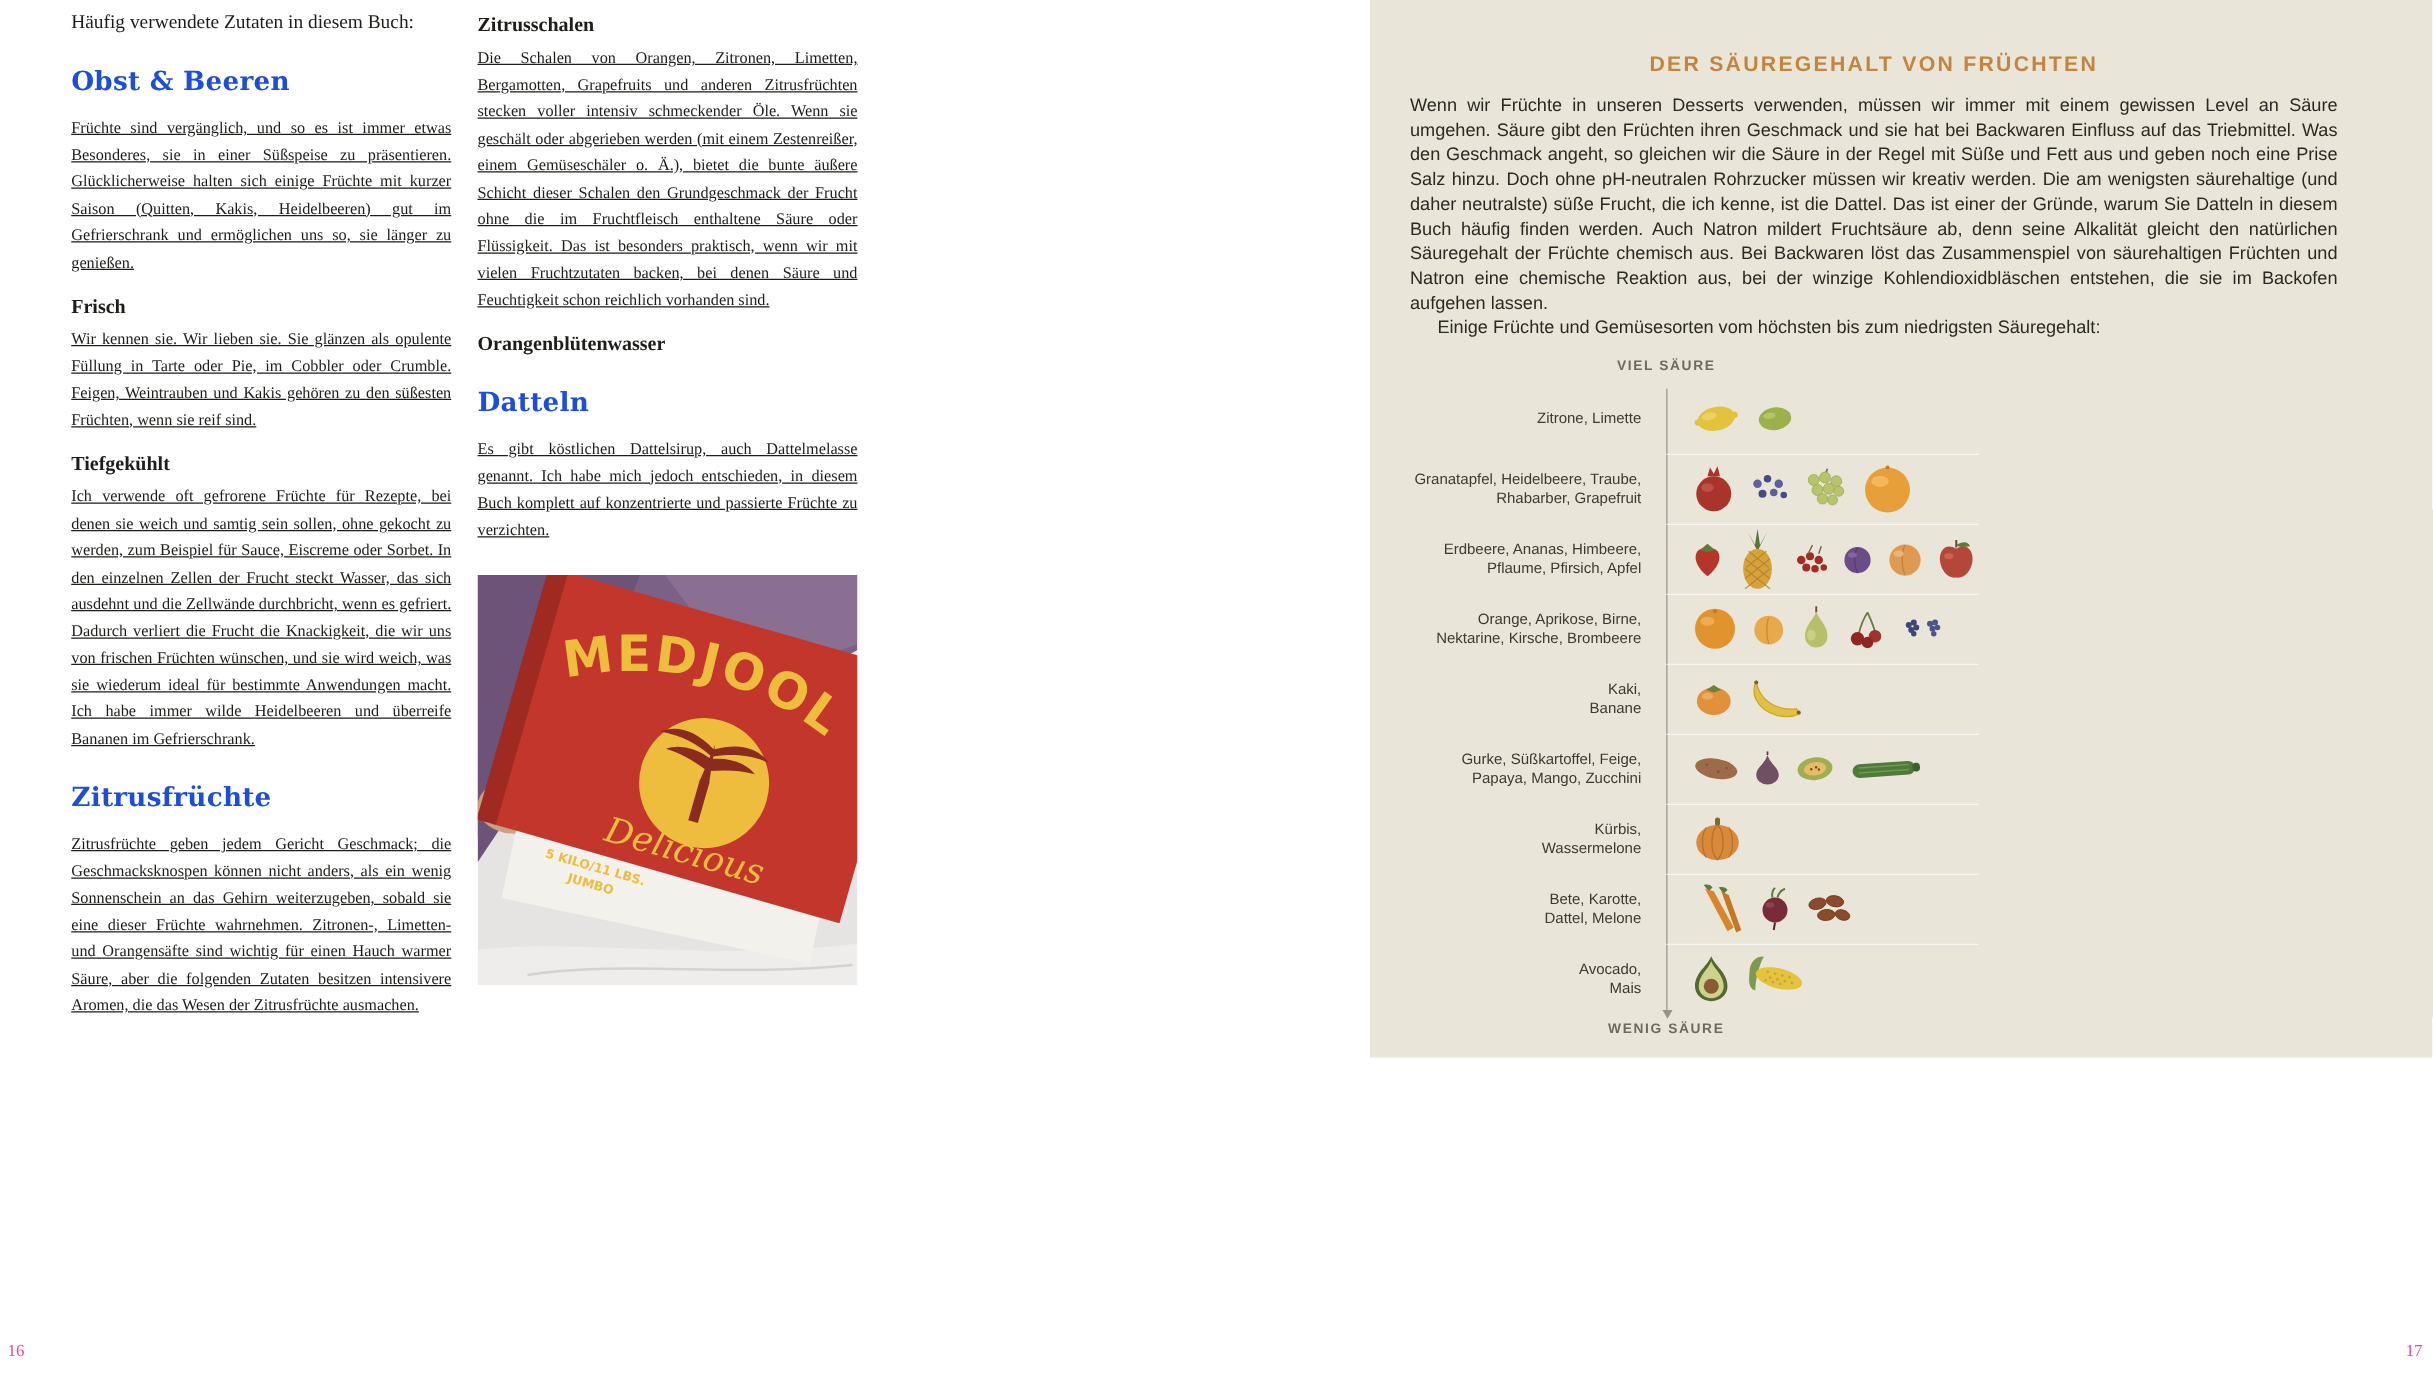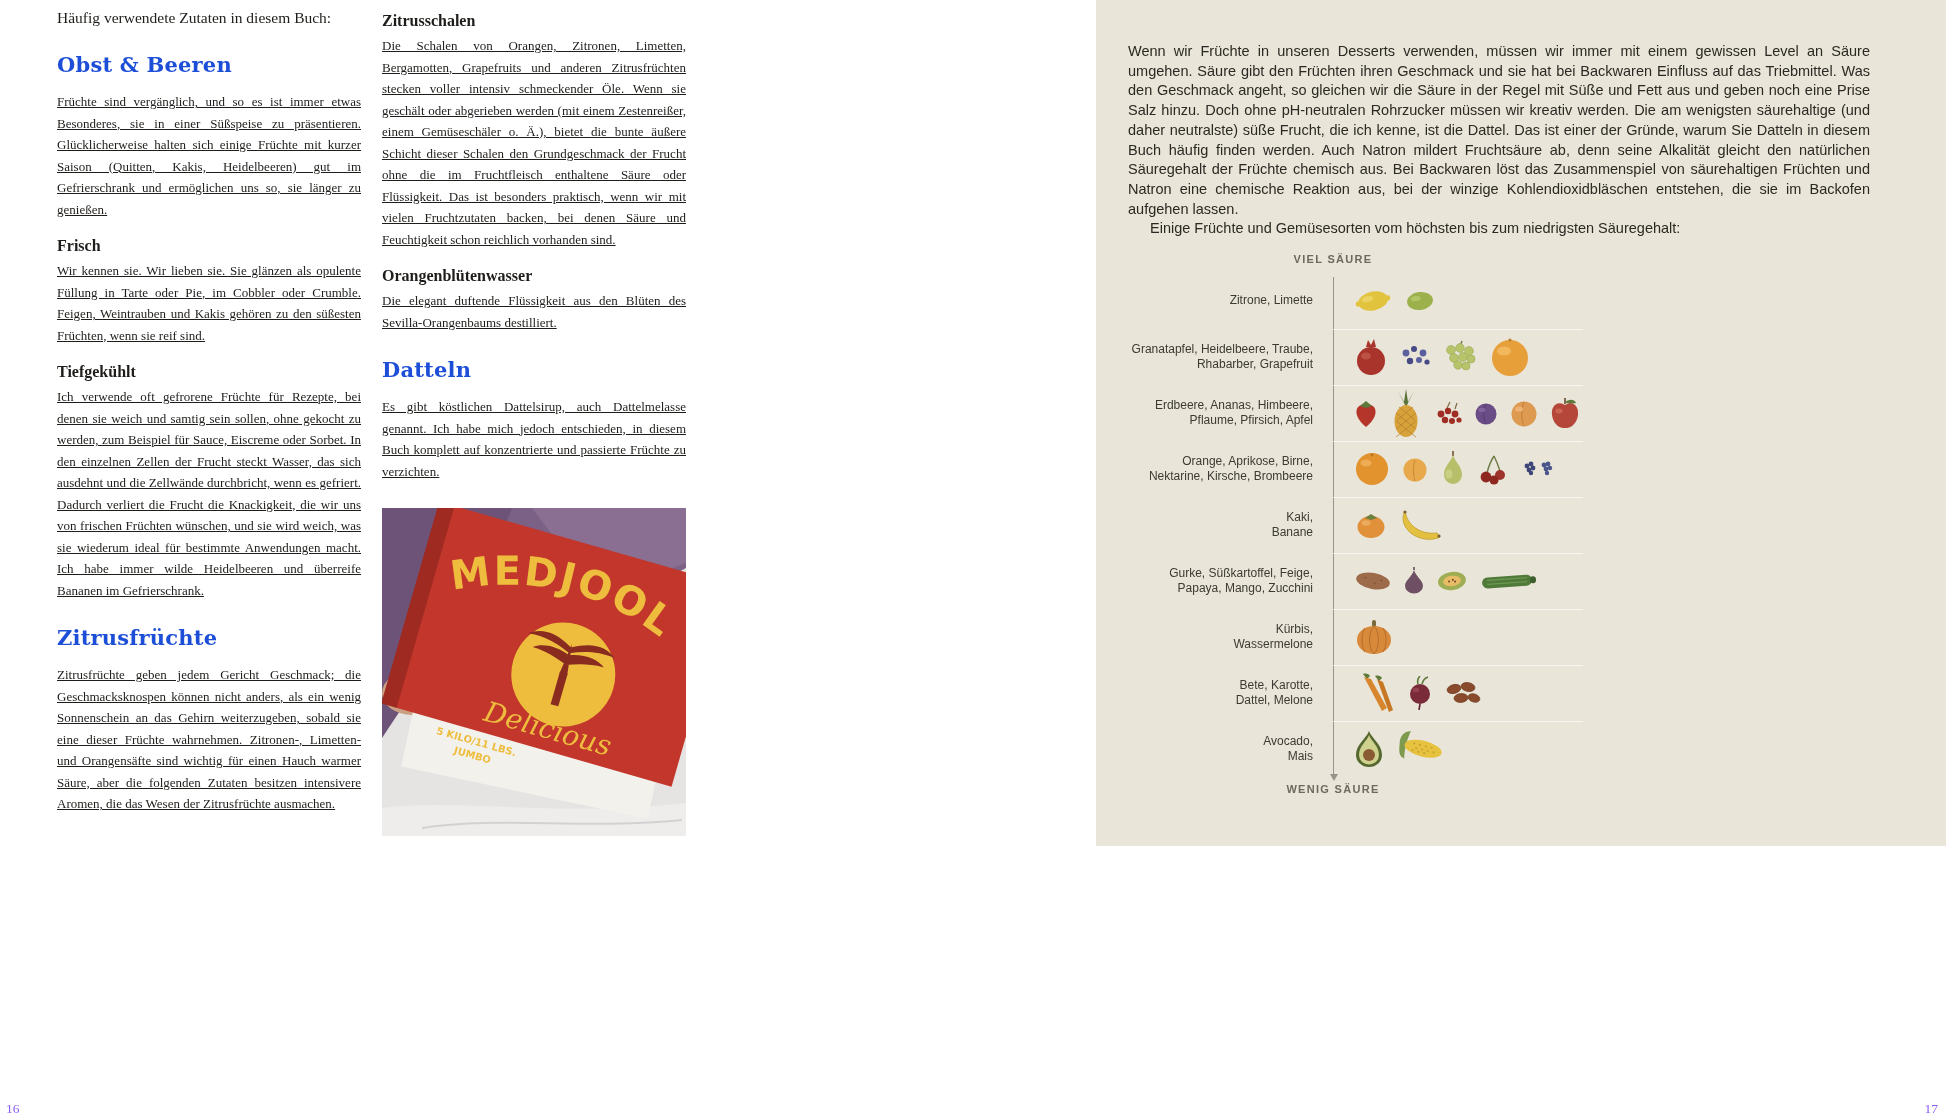--- a/index.html
+++ b/index.html
@@ -16,21 +16,21 @@
   h2.display { font-family:"DejaVu Serif", serif; font-weight:700; font-size:21px;
                color:#1d4ed8; letter-spacing:.2px; margin:24px 0 14px; }
   h3.sub { font-weight:700; font-size:16px; margin:17px 0 5px; }
   p.body { font-size:13px; line-height:21.5px; text-align:justify; hyphens:auto; margin:0 0 2px;text-decoration:underline; }
 
   
   .photo { margin-top:26px; width:304px; height:328px; overflow:hidden; position:relative; }
   .photo svg { display:block; }
 
   
-  .pagenum { position:absolute; bottom:0; font-size:13.5px; color:#8b5cf6; }
+  .pagenum { position:absolute; bottom:28px; font-size:13.5px; color:#ec4899; }
   .pagenum.pn-left { left:6px; }
   .pagenum.pn-right { right:8px; }
 
   
   .panel { position:absolute; left:1096px; top:0; width:850px; height:846px;
            background:#e9e5d8; padding:42px 76px 0 32px; }
   .panel-title { font-family:"Liberation Sans", sans-serif; font-weight:700; font-size:17px;
                  letter-spacing:1.8px; color:#c28540; text-align:center; margin-bottom:14px; }
   .panel-body { font-family:"Liberation Sans", sans-serif; font-size:14.5px; line-height:19.7px;
                 text-align:justify; color:#2b2923; hyphens:auto; }
@@ -78,21 +78,20 @@
 
       <h2 class="display">Zitrusfrüchte</h2>
       <p class="body">Zitrusfrüchte geben jedem Gericht Geschmack; die Geschmacksknospen können nicht anders, als ein wenig Sonnenschein an das Gehirn weiterzugeben, sobald sie eine dieser Früchte wahrnehmen. Zitronen-, Limetten- und Orangensäfte sind wichtig für einen Hauch warmer Säure, aber die folgenden Zutaten besitzen intensivere Aromen, die das Wesen der Zitrusfrüchte ausmachen.</p>
     </div>
 
     <div class="col col2">
       <h3 class="sub" style="margin-top:4px">Zitrusschalen</h3>
       <p class="body">Die Schalen von Orangen, Zitronen, Limetten, Bergamotten, Grapefruits und anderen Zitrusfrüchten stecken voller intensiv schmeckender Öle. Wenn sie geschält oder abgerieben werden (mit einem Zestenreißer, einem Gemüseschäler o. Ä.), bietet die bunte äußere Schicht dieser Schalen den Grundgeschmack der Frucht ohne die im Fruchtfleisch enthaltene Säure oder Flüssigkeit. Das ist besonders praktisch, wenn wir mit vielen Fruchtzutaten backen, bei denen Säure und Feuchtigkeit schon reichlich vorhanden sind.</p>
 
       <h3 class="sub">Orangenblütenwasser</h3>
-      <p class="body">Die elegant duftende Flüssigkeit aus den Blüten des Sevilla-Orangenbaums destilliert.</p>
 
       <h2 class="display">Datteln</h2>
       <p class="body">Es gibt köstlichen Dattelsirup, auch Dattelmelasse genannt. Ich habe mich jedoch entschieden, in diesem Buch komplett auf konzentrierte und passierte Früchte zu verzichten.</p>
 
       <div class="photo">
         <svg width="304" height="328" viewBox="0 0 304 328">
           <rect width="304" height="328" fill="#e6e4e3"></rect>
 
           <path d="M0 300 C80 290 180 310 304 295 L304 328 L0 328 Z" fill="#efedec"></path>
           <path d="M40 320 C120 308 200 322 300 312" stroke="#d4d2d1" stroke-width="2" fill="none"></path>
@@ -126,20 +125,21 @@
           </g>
         </svg>
       </div>
     </div>
 
     <div class="pagenum pn-left">16</div>
   </div>
 
   <div>
     <div class="panel">
+      <div class="panel-title">DER SÄUREGEHALT VON FRÜCHTEN</div>
       <div class="panel-body">Wenn wir Früchte in unseren Desserts verwenden, müssen wir immer mit einem gewissen Level an Säure umgehen. Säure gibt den Früchten ihren Geschmack und sie hat bei Backwaren Einfluss auf das Triebmittel. Was den Geschmack angeht, so gleichen wir die Säure in der Regel mit Süße und Fett aus und geben noch eine Prise Salz hinzu. Doch ohne pH-neutralen Rohrzucker müssen wir kreativ werden. Die am wenigsten säurehaltige (und daher neutralste) süße Frucht, die ich kenne, ist die Dattel. Das ist einer der Gründe, warum Sie Datteln in diesem Buch häufig finden werden. Auch Natron mildert Fruchtsäure ab, denn seine Alkalität gleicht den natürlichen Säuregehalt der Früchte chemisch aus. Bei Backwaren löst das Zusammenspiel von säurehaltigen Früchten und Natron eine chemische Reaktion aus, bei der winzige Kohlendioxidbläschen entstehen, die sie im Backofen aufgehen lassen.</div>
       <div class="lead-in">Einige Früchte und Gemüsesorten vom höchsten bis zum niedrigsten Säuregehalt:</div>
 
       <div class="acid-chart">
         <div class="scale-label top">VIEL SÄURE</div>
 
         <div class="rows">
           <div class="axis"></div>
 
           <div class="chart-row">

